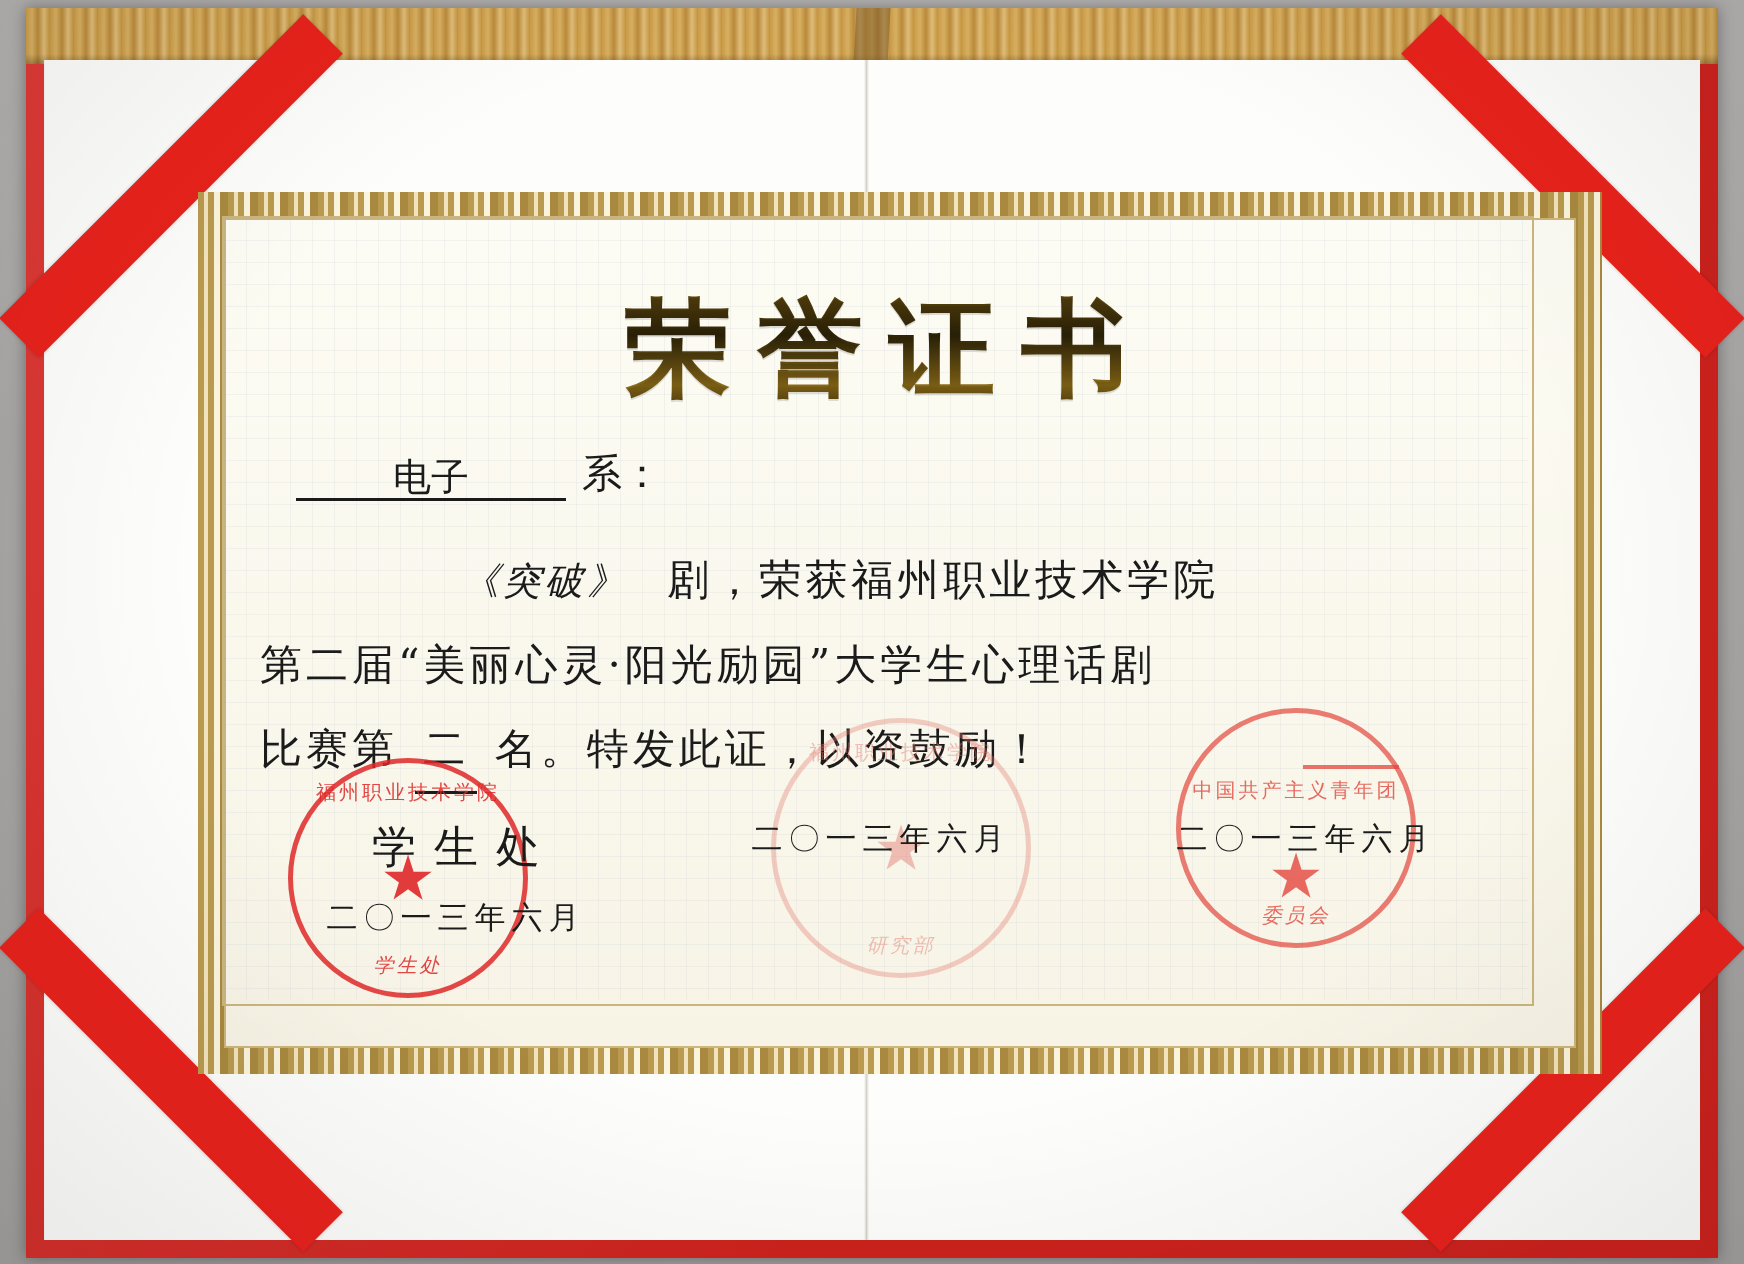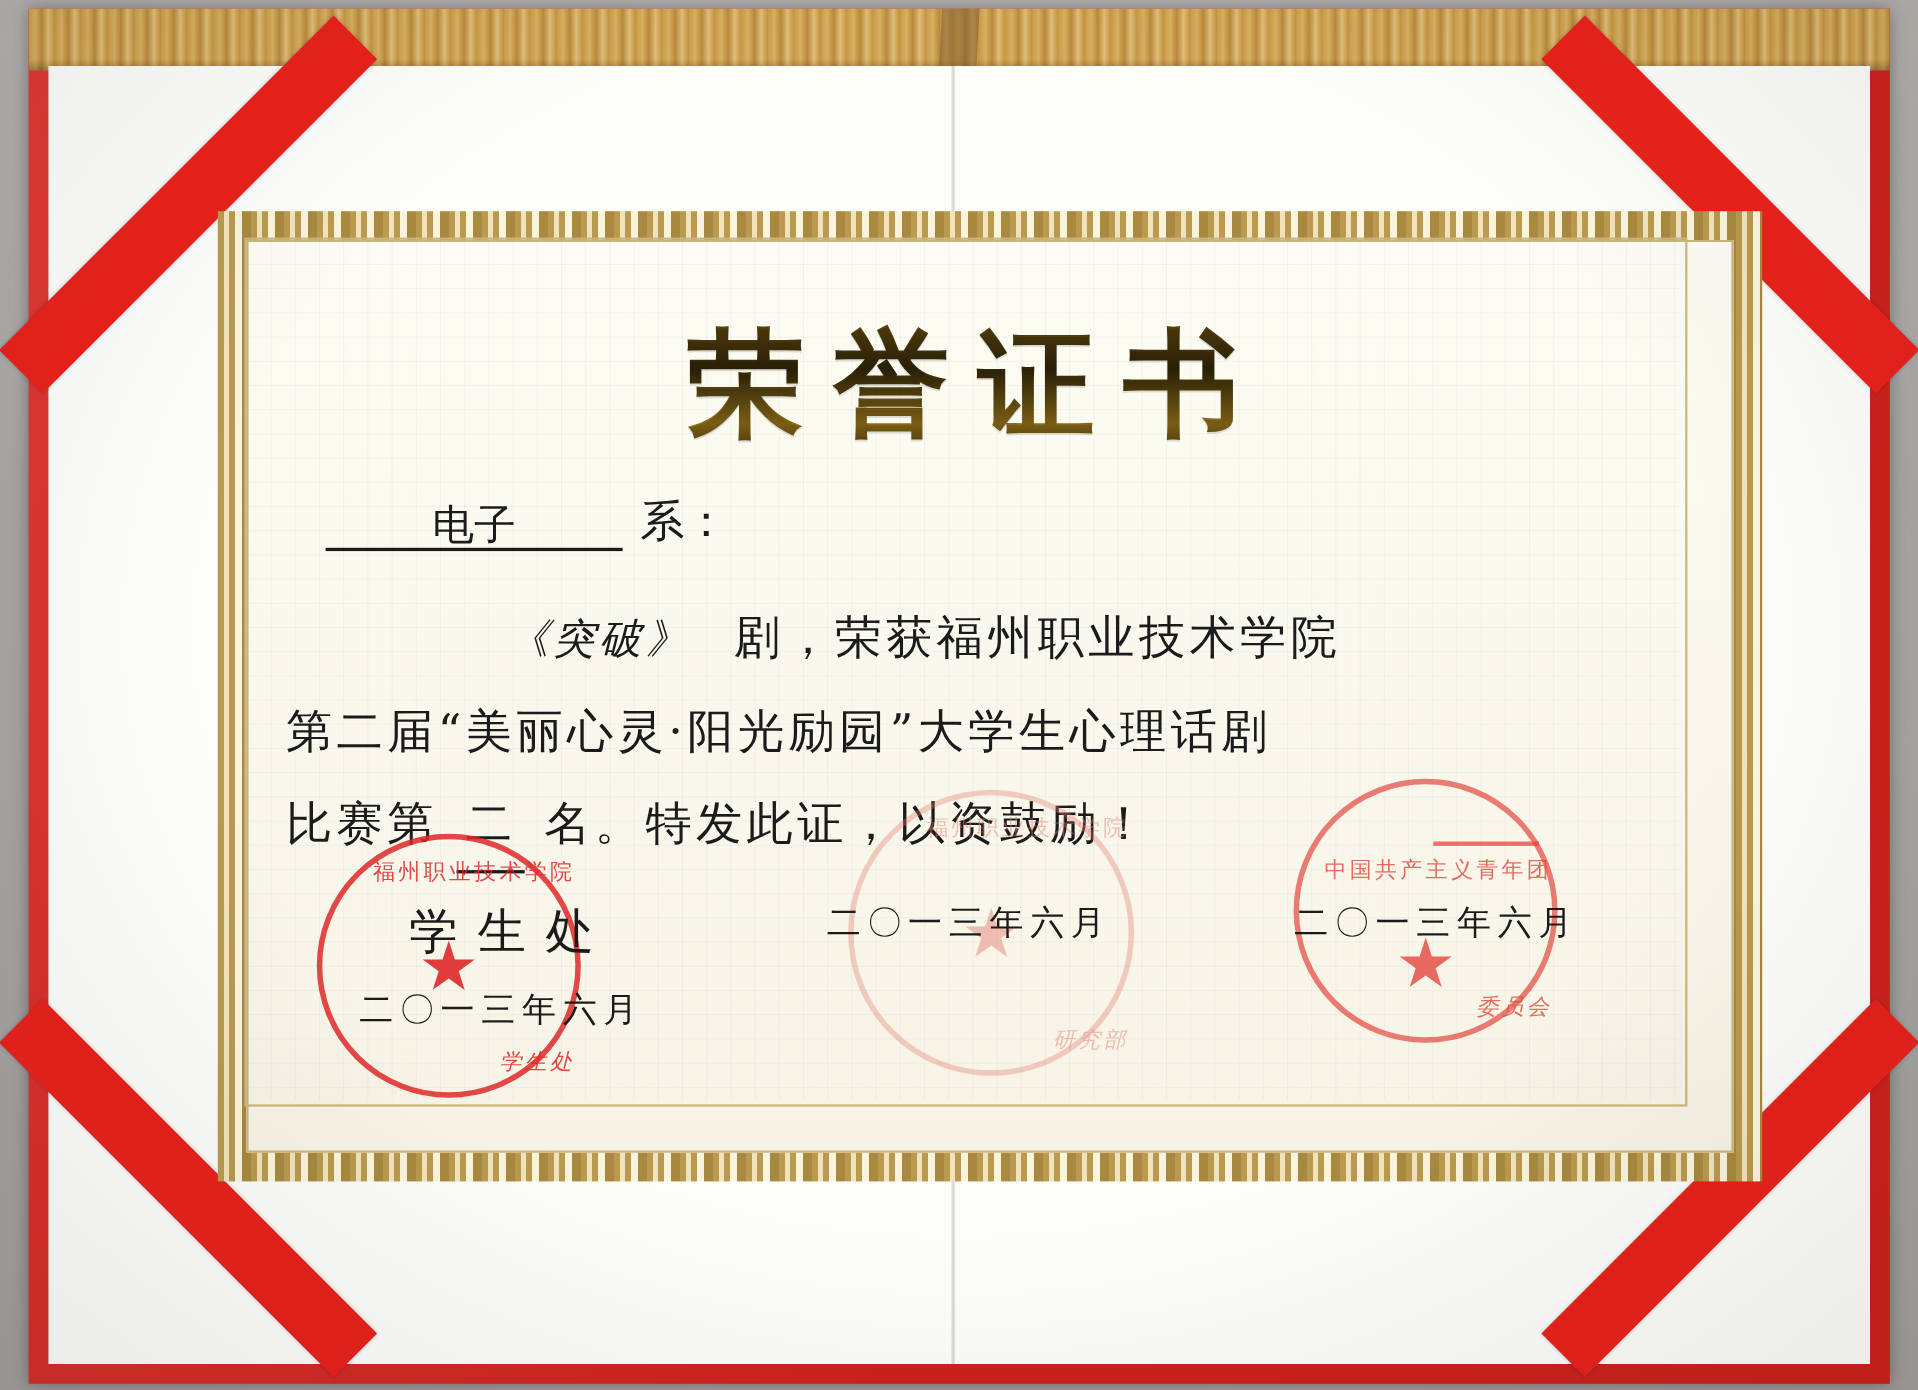--- a/index.html
+++ b/index.html
@@ -252,21 +252,21 @@
     position: absolute;
     left: 50%; top: 50%;
     transform: translate(-50%,-50%);
     color: rgba(222,40,40,0.9);
     font-size: 54px;
     line-height: 1;
   }
   .stamp .arc-top, .stamp .arc-bottom {
     position: absolute;
     left: 0; width: 100%;
-    text-align: right;
+    text-align: center;
     color: rgba(222,40,40,0.85);
     font-size: 20px;
     letter-spacing: 3px;
     font-family: "DejaVu Serif", serif;
   }
   .stamp .arc-top { top: 16px; }
   .stamp .arc-bottom { bottom: 14px; font-style: italic; }
 
   .stamp-1 { left: 22px;  top: -60px; width: 230px; height: 230px; }
   .stamp-2 { left: 80px;  top: -100px; width: 250px; height: 250px;

